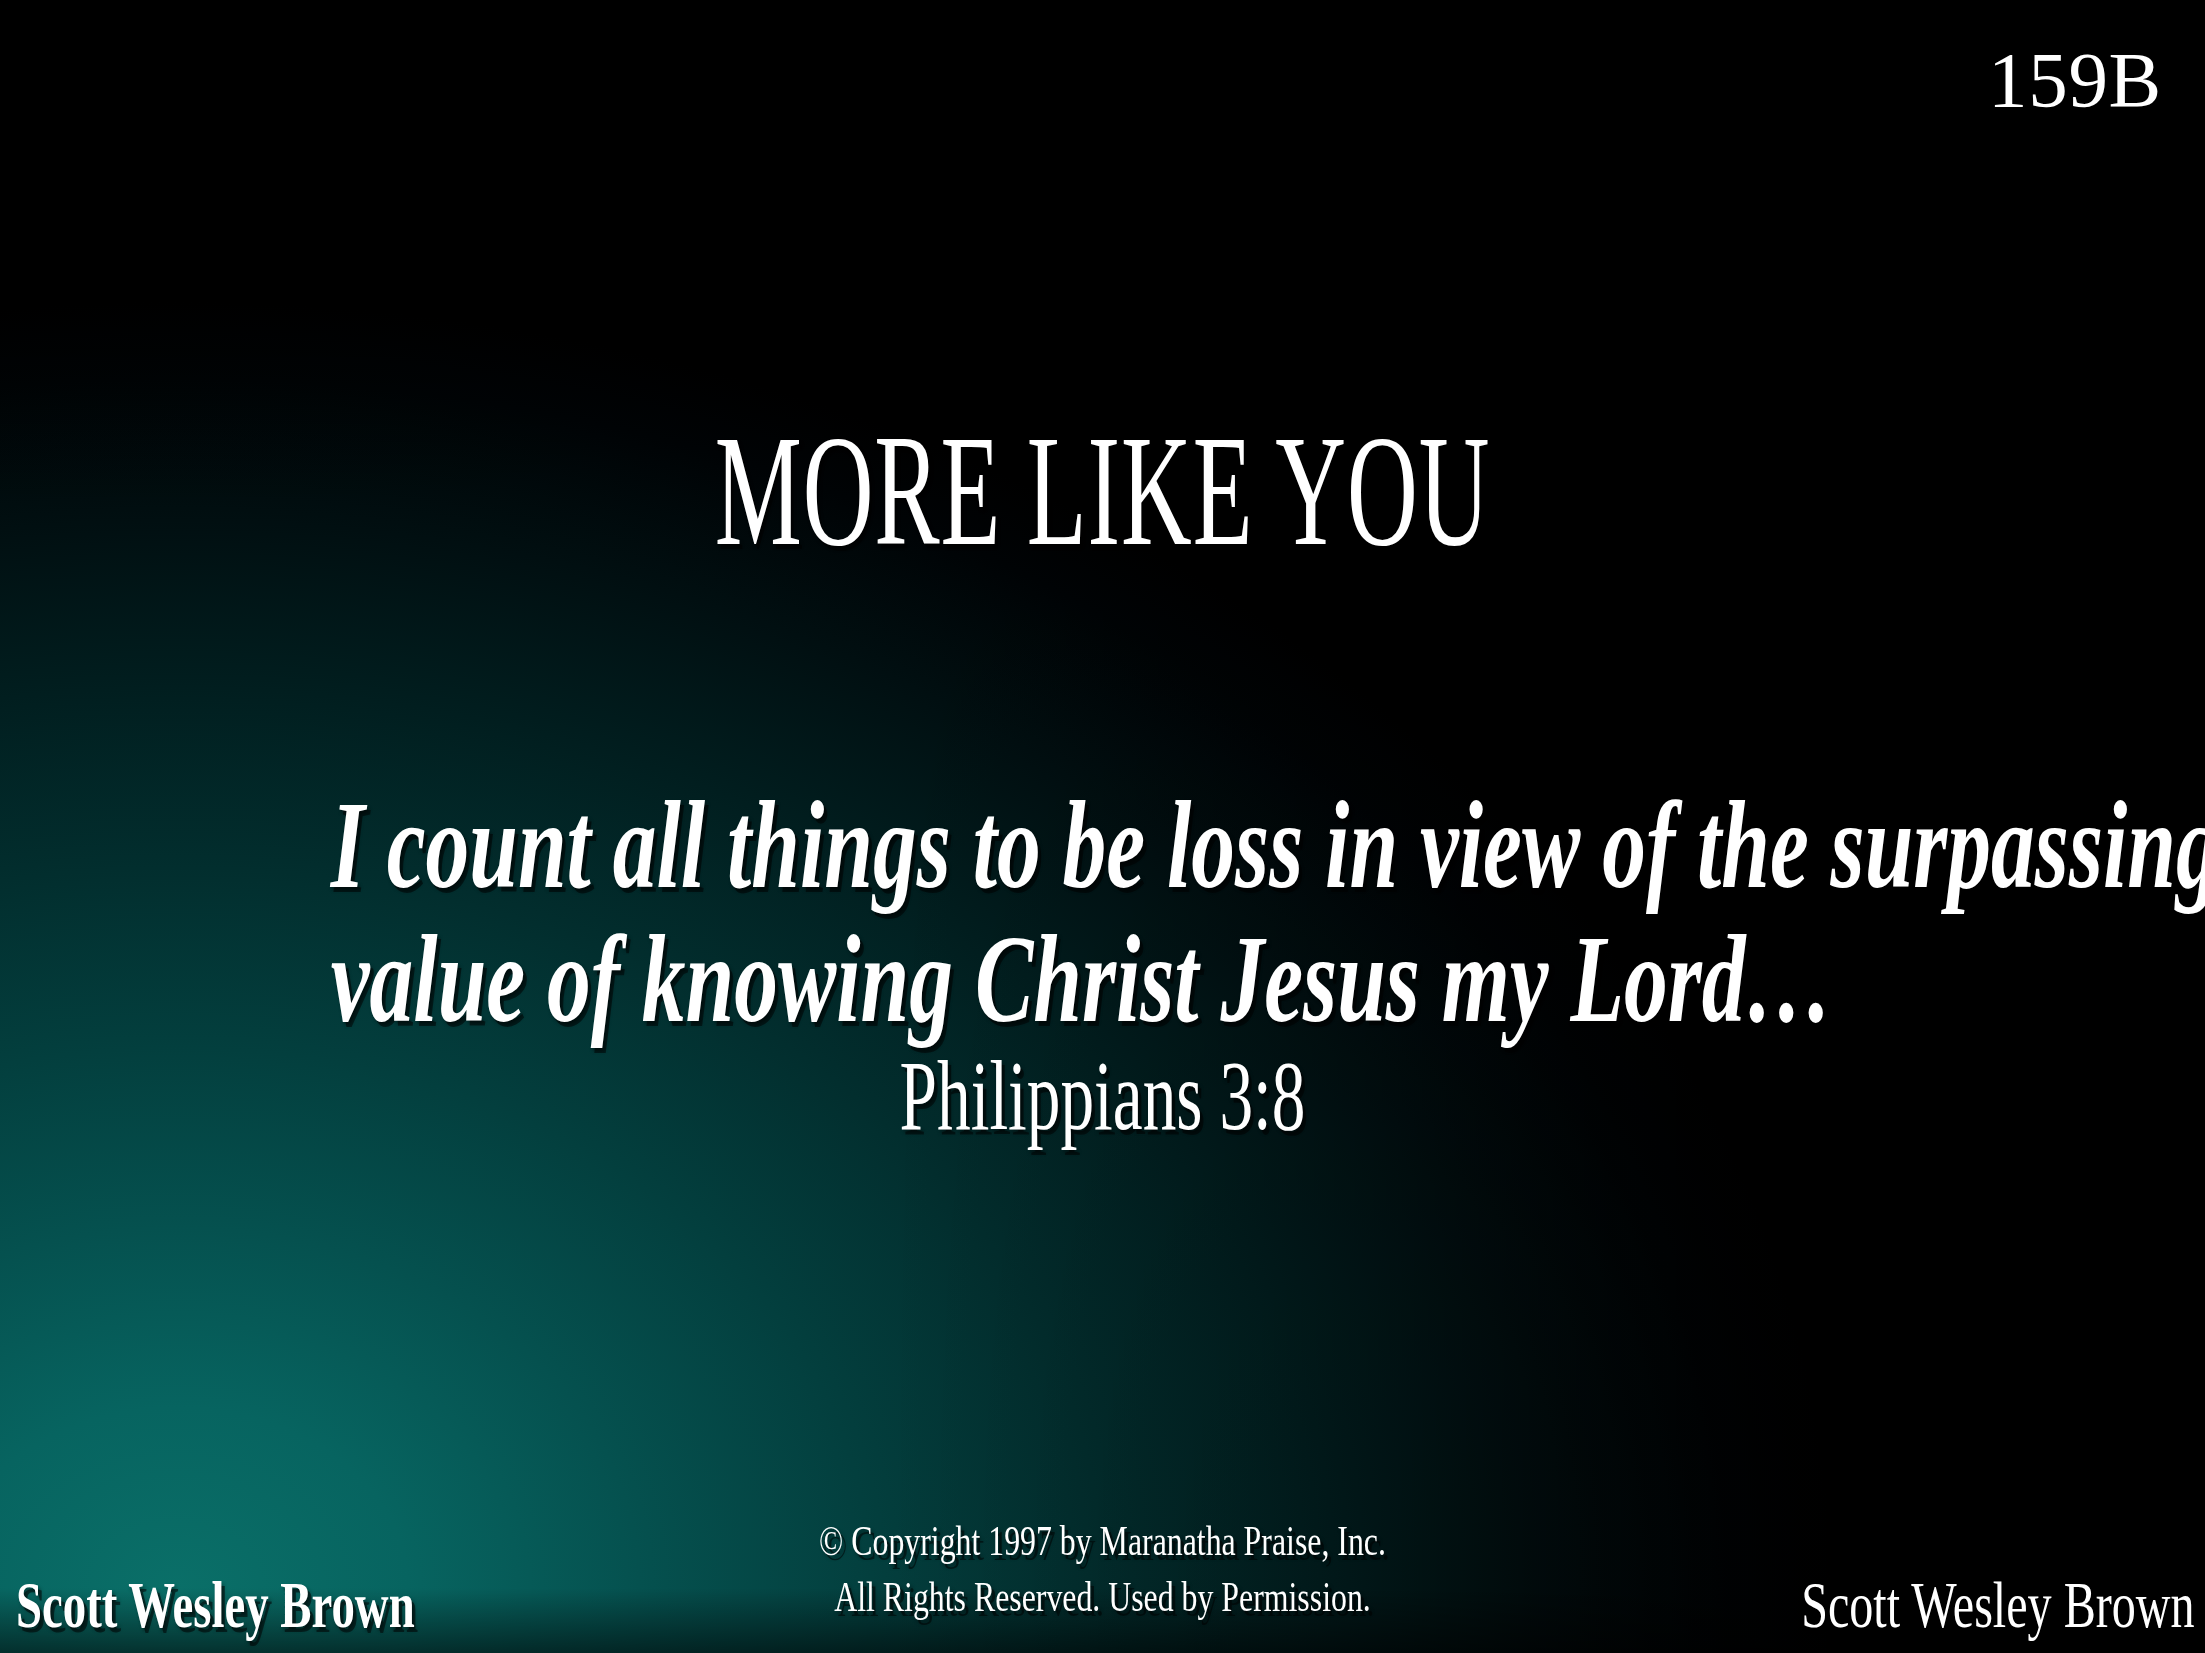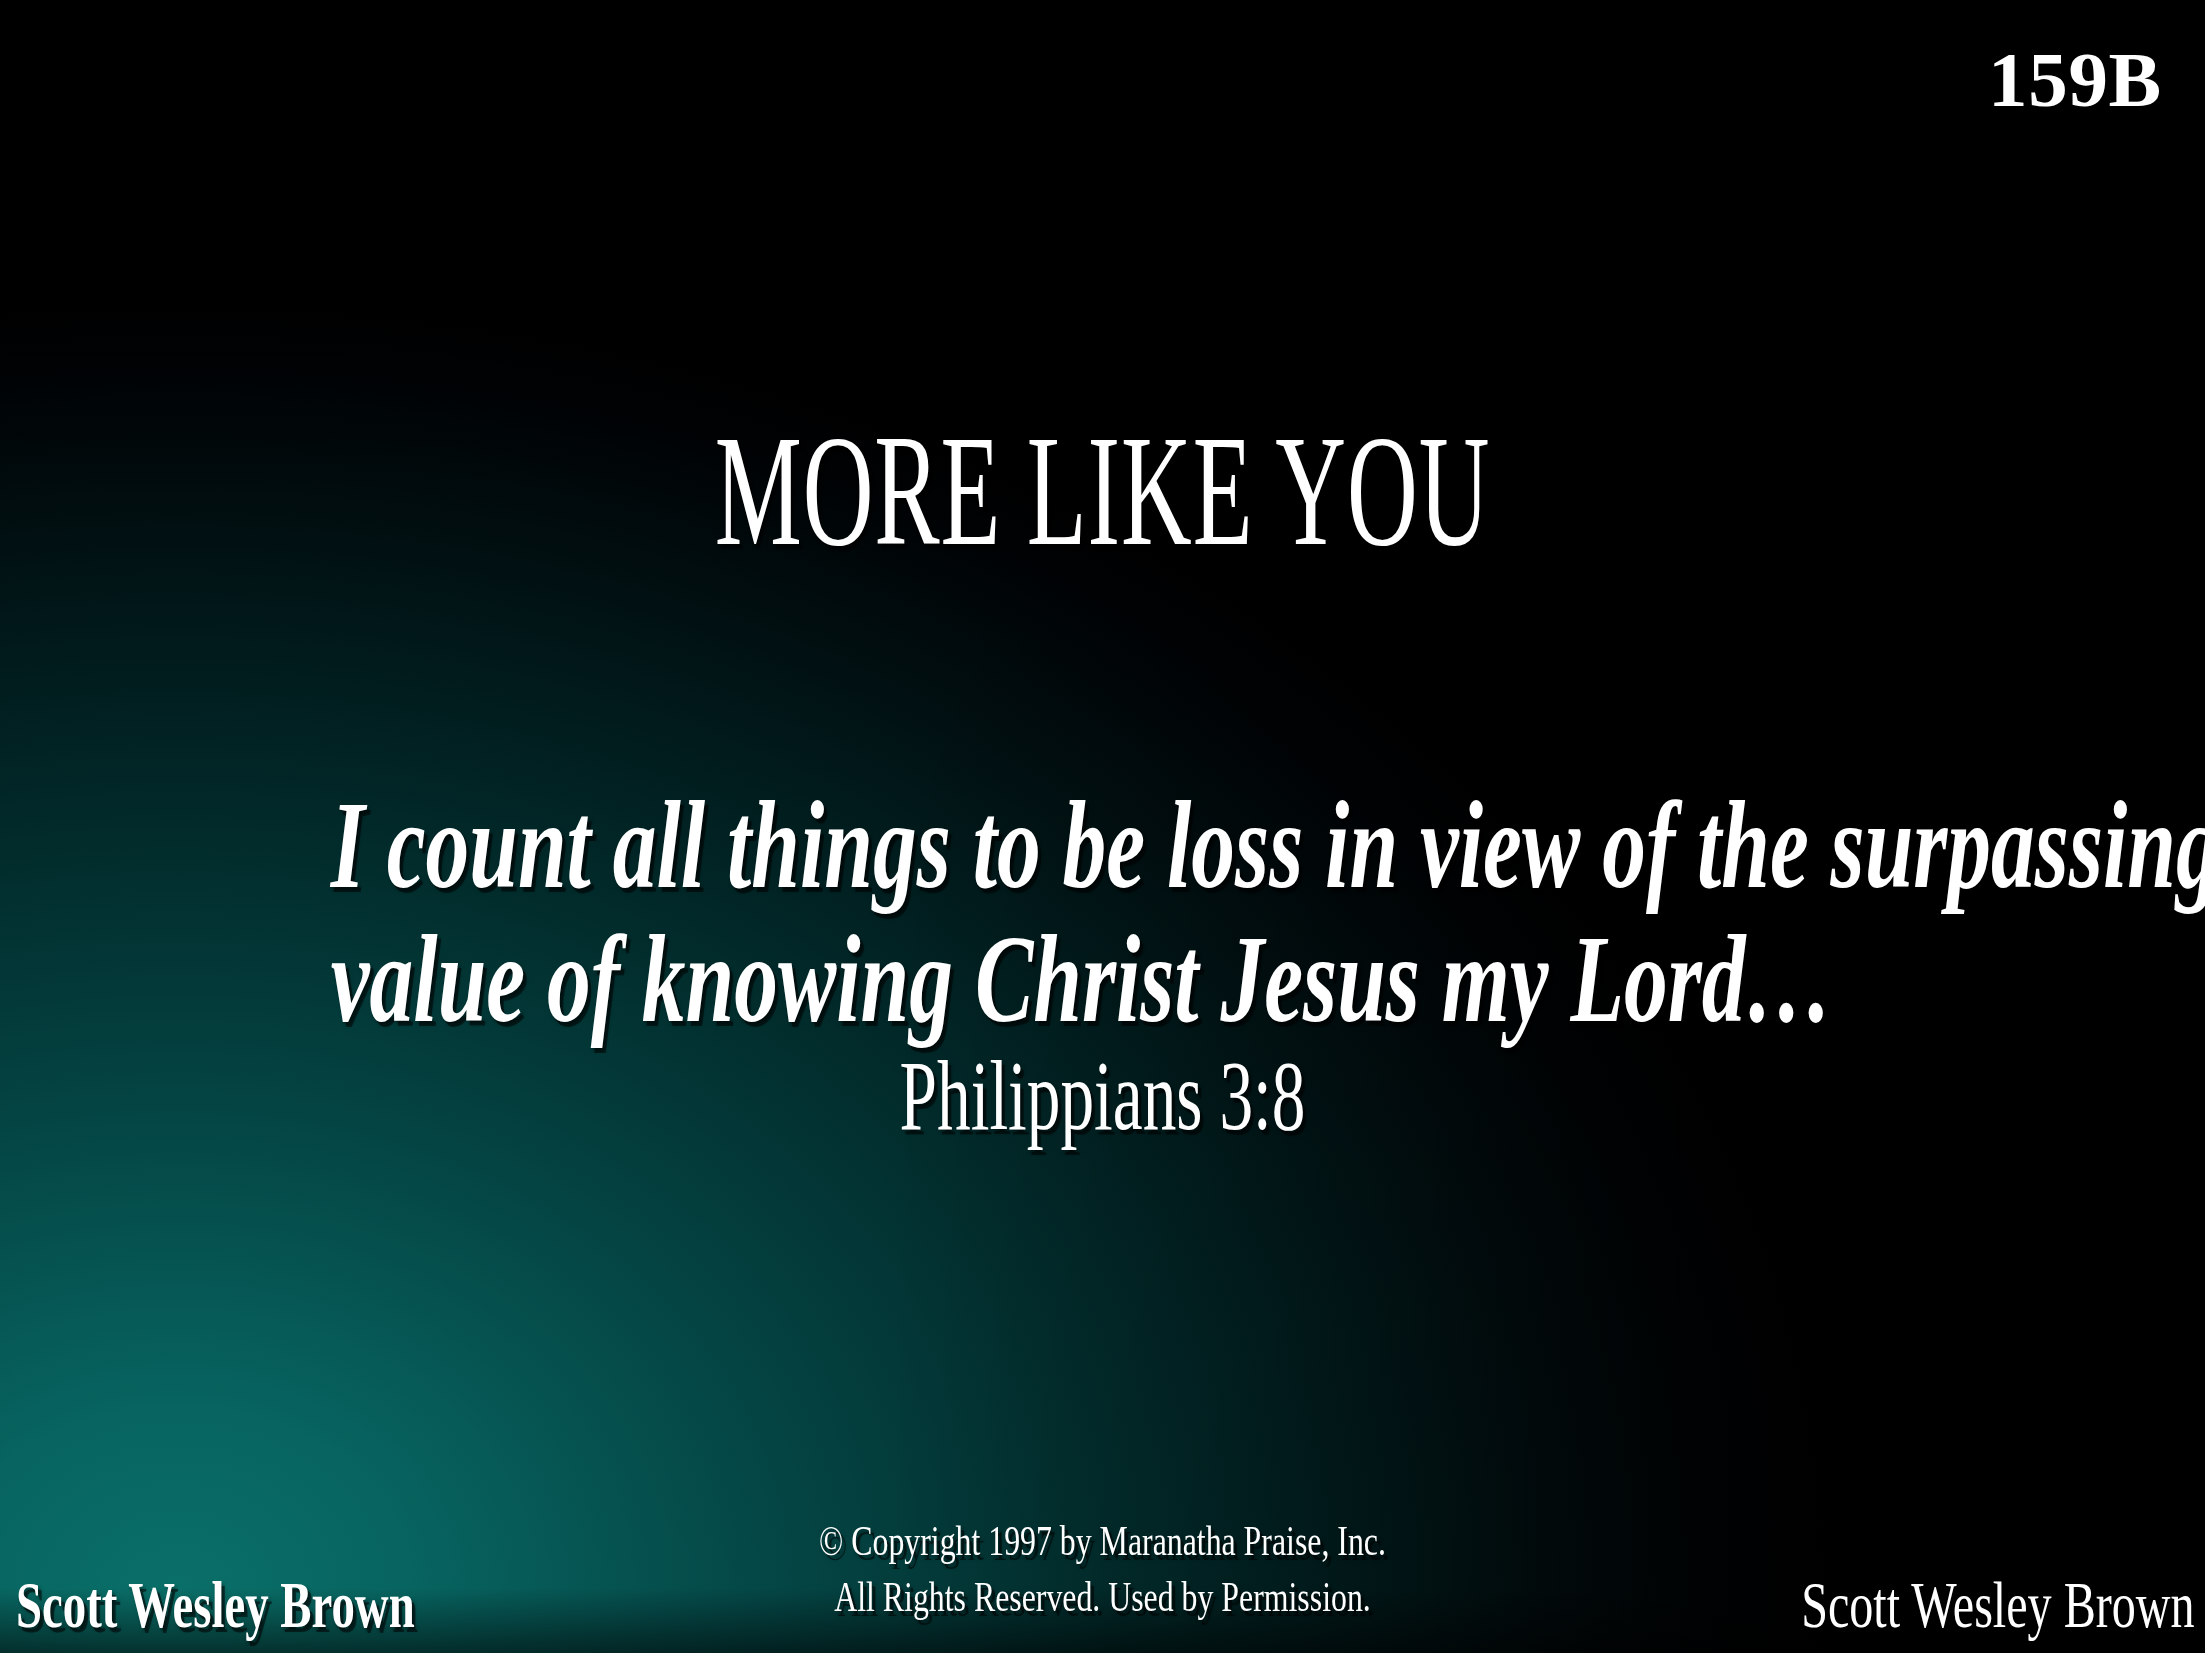--- a/index.html
+++ b/index.html
@@ -82,21 +82,21 @@
     text-shadow:
       5.1px 5.1px 0 rgba(0,0,0,0.52),
       2.9px 2.9px 4.4px rgba(0,0,0,0.45);
   }
 
   
   #slide-number {
     top: 40px;
     right: 43px;
     font-size: 79px;
-    font-weight: 700;
+    font-weight: 400;
     letter-spacing: 0.7px;
     line-height: 1;
   }
 
   
   #song-title {
     top: 412px;
     left: 0;
     width: 2205px;
     text-align: center;

